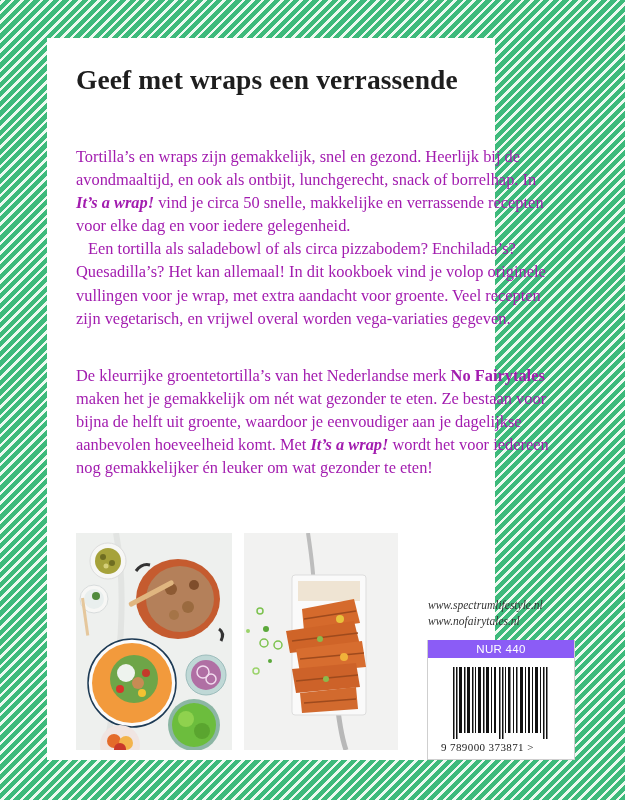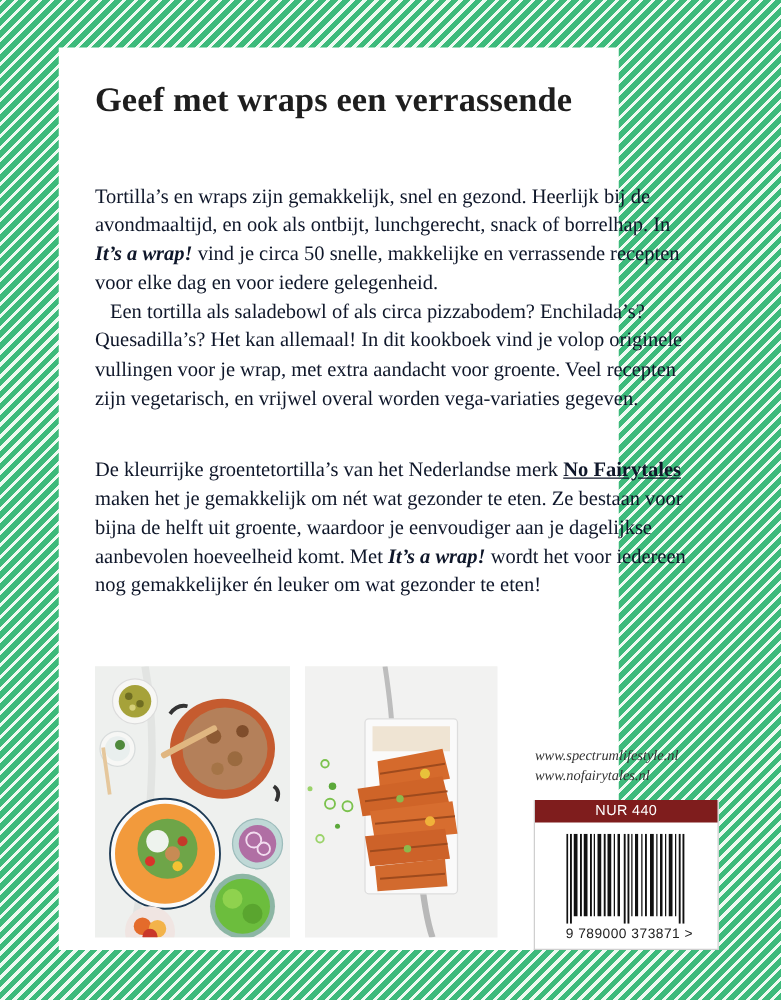--- a/index.html
+++ b/index.html
@@ -14,52 +14,52 @@
   }
   .title {
     position: absolute; left: 29px; top: 26px; width: 480px; margin: 0;
     font-family: "Liberation Serif", "DejaVu Serif", serif;
     font-weight: bold; font-size: 27.5px; line-height: 32px; color: #1e1e1e;
     letter-spacing: 0.1px;
   }
   .body {
     position: absolute; left: 29px; width: 480px;
     font-family: "Liberation Serif", "DejaVu Serif", serif;
-    font-size: 16.4px; line-height: 23.1px; color: #0f172a;
+    font-size: 16.4px; line-height: 23.1px; color: #a21caf;
   }
   .body p { margin: 0; }
   .p1 { top: 107px; }
   .p3 { top: 326px; }
   .indent { text-indent: 12px; }
   .bi { font-weight: bold; font-style: italic; }
-  .b { font-weight: bold; text-decoration: underline; }
+  .b { font-weight: bold; }
   .photo {
     position: absolute; top: 495px; height: 217px; overflow: hidden;
   }
   .photo1 { left: 29px; width: 156px; background: #f1f2f0; }
   .photo2 { left: 197px; width: 154px; background: #f3f3f2; }
   .urls {
     position: absolute; left: 381px; top: 559px;
     font-family: "Liberation Serif", "DejaVu Serif", serif;
     font-style: italic; font-size: 11.5px; line-height: 16px; color: #333;
   }
   .barbox {
     position: absolute; left: 380px; top: 602px; width: 146px; height: 119px;
     border: 1px solid #cfcfcf; border-top: none; background: #fff;
   }
   .nur {
-    height: 18px; background: #7f1d1d; color: #fff; text-align: center;
+    height: 18px; background: #8b5cf6; color: #fff; text-align: center;
     font-family: "Liberation Sans", "DejaVu Sans", sans-serif;
     font-size: 11.5px; line-height: 18px; letter-spacing: 0.3px;
   }
   .barcode { position: absolute; left: 25px; top: 27px; }
   .bcdigits {
     position: absolute; left: 13px; top: 101px; width: 125px;
-    font-family: Liberation Sans, sans-serif;
-    font-size: 11px; color: #222; white-space: pre; letter-spacing: 0.4px; text-align: center;
+    font-family: Liberation Serif, serif;
+    font-size: 11px; color: #222; white-space: pre; letter-spacing: 0.4px;
   }
 </style>
 </head>
 <body>
 
 <div class="panel">
   <h1 class="title">
     <span>Geef met wraps een verrassende</span><br>
   </h1>
 

